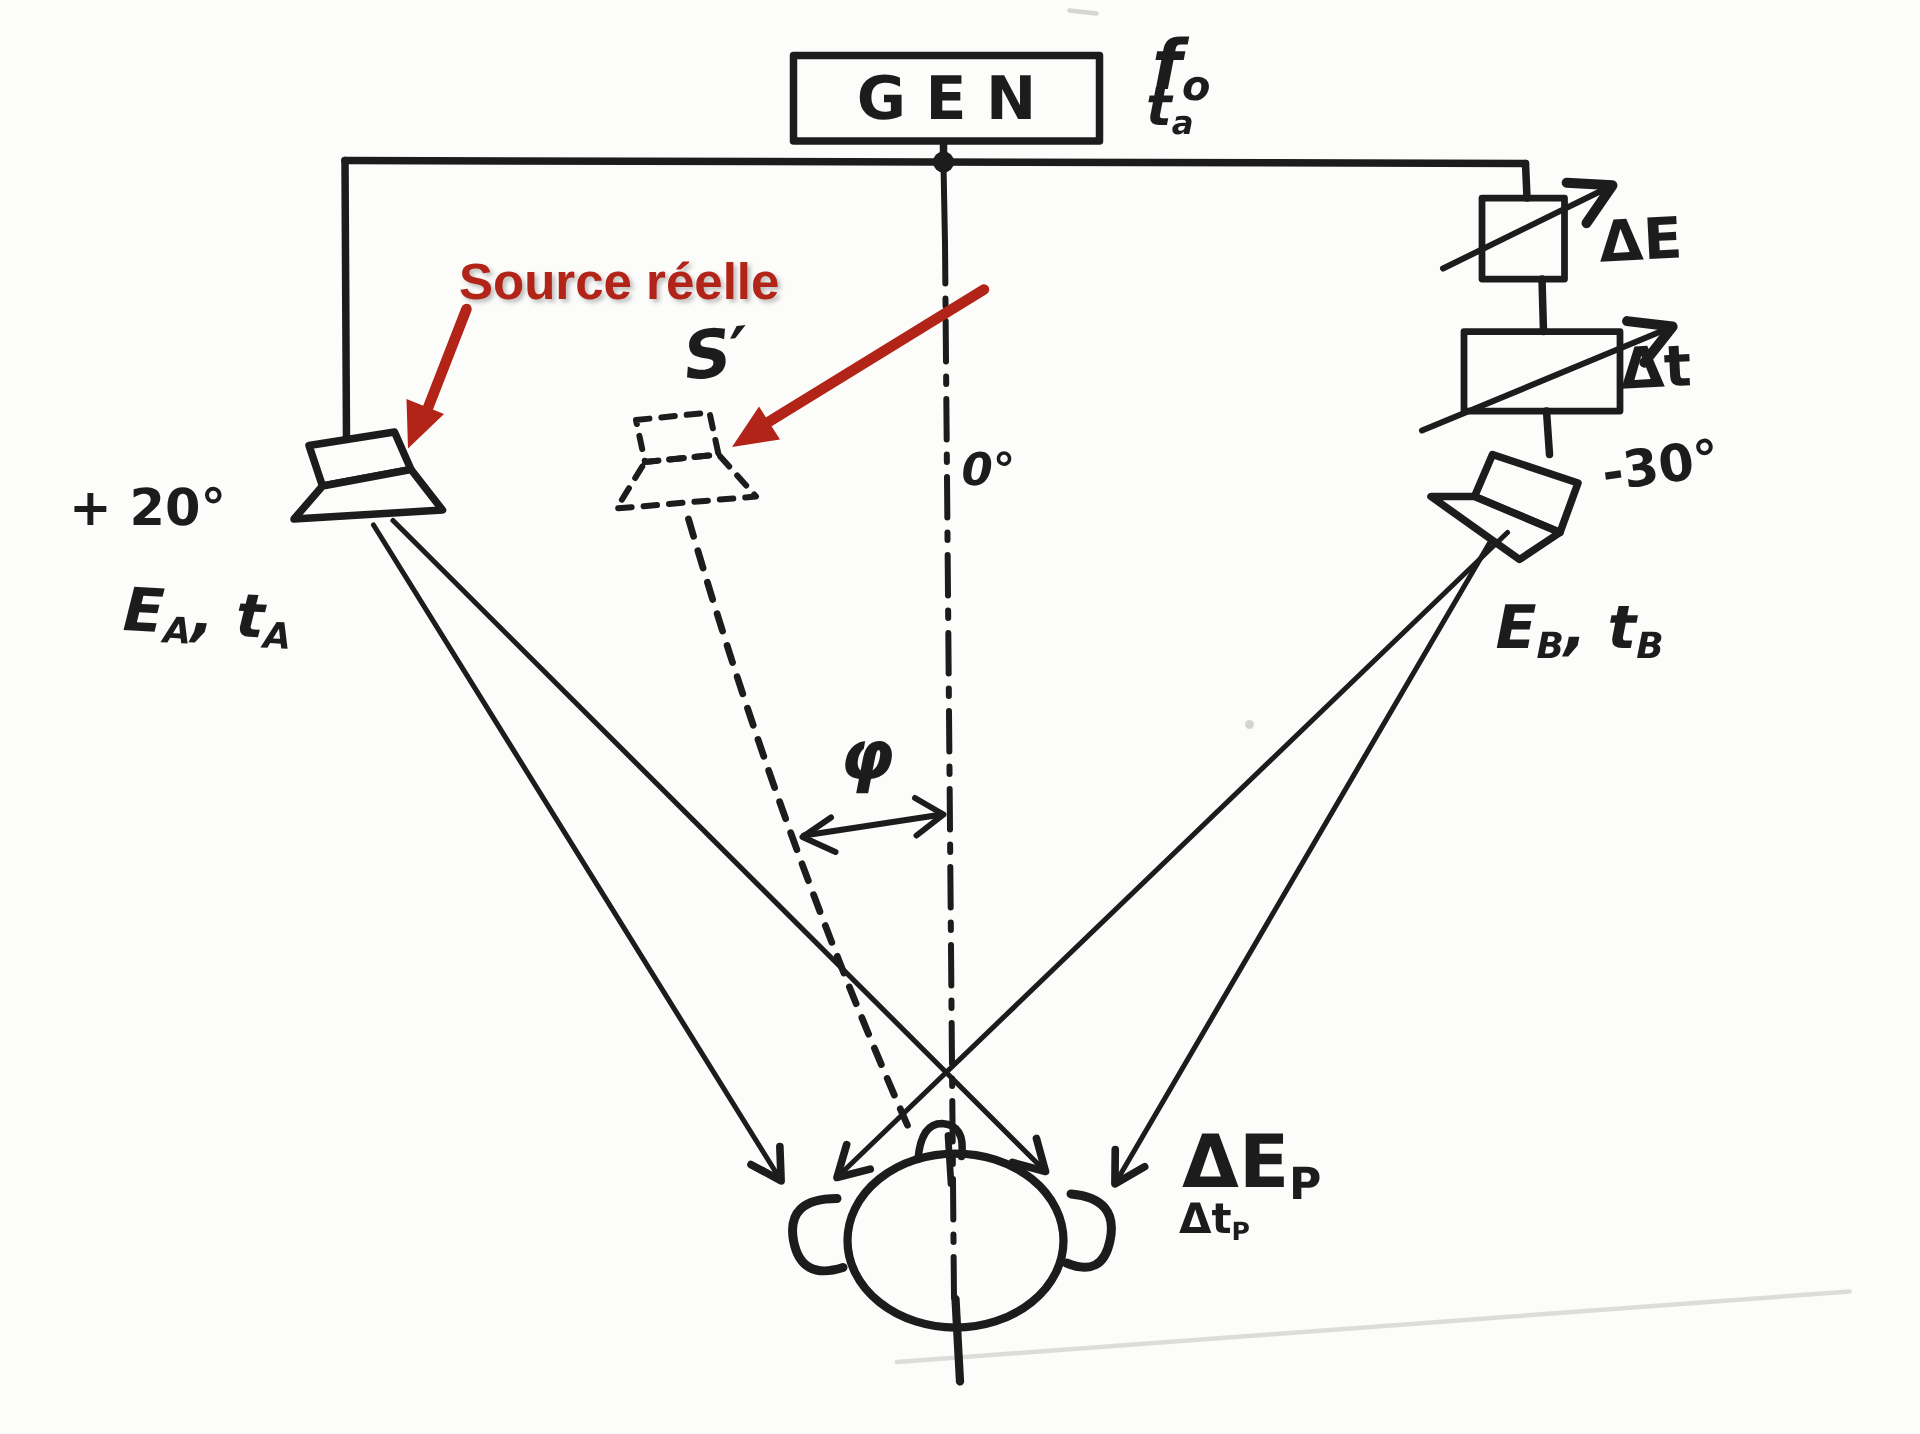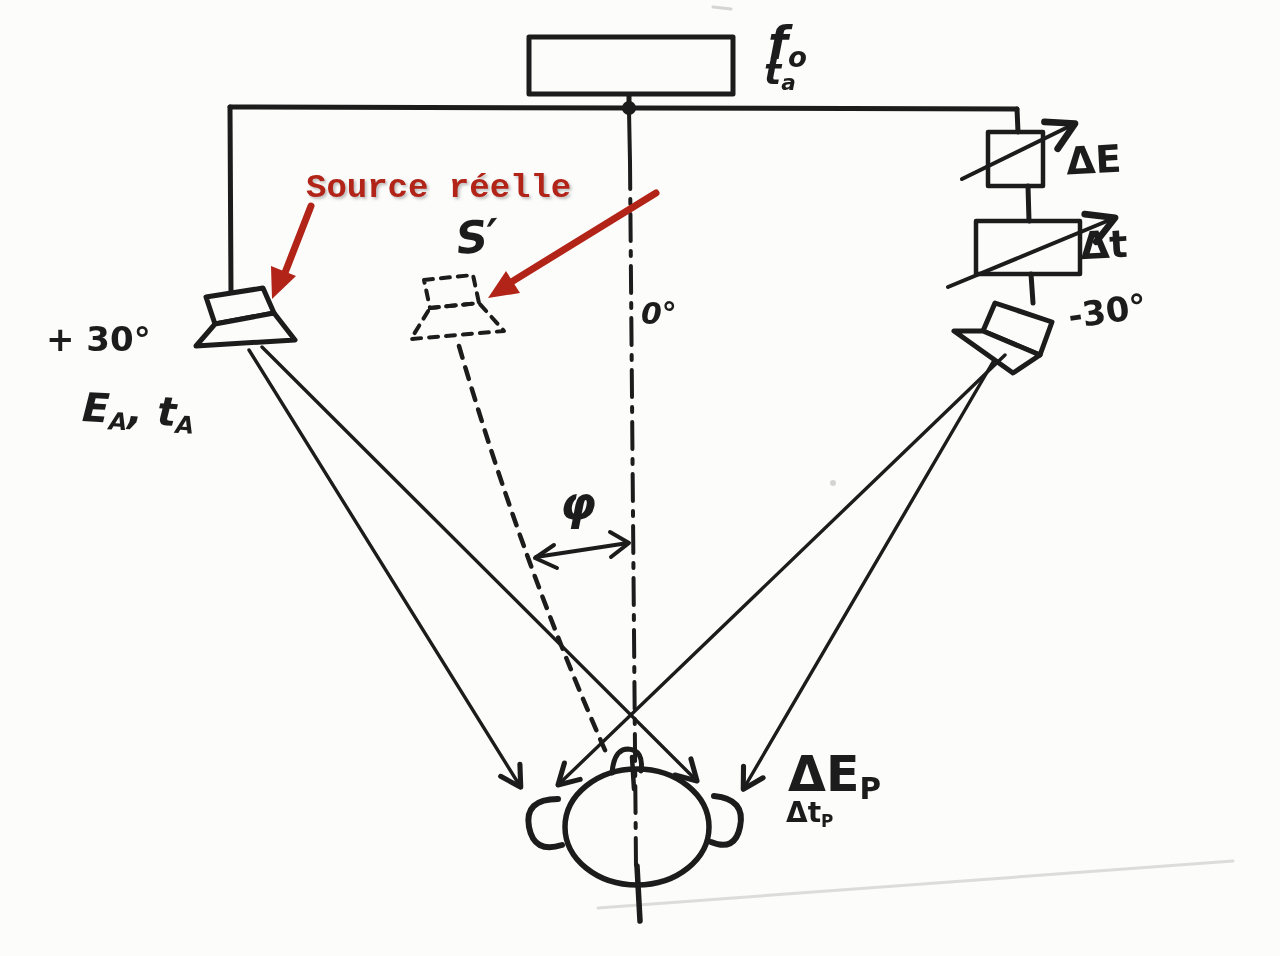--- a/index.html
+++ b/index.html
@@ -21,21 +21,21 @@
   .red-stroke{stroke:var(--accent);fill:none;stroke-linecap:round;}
   .red-fill{fill:var(--accent);stroke:none;}
   .faint{stroke:#cbcbc7;fill:none;stroke-linecap:round;}
   .lbl{
     position:absolute;color:var(--ink);font-weight:600;line-height:1;
     white-space:nowrap;font-family:"DejaVu Sans",sans-serif;
   }
   .it{font-style:italic;}
   .red-lbl{
     position:absolute;white-space:nowrap;line-height:1;
-    font-family:Liberation Mono, monospace;font-weight:700;
+    font-family:Liberation Sans, sans-serif;font-weight:700;
     color:var(--accent);
     text-shadow:2px 2px 3px rgba(125,125,125,.5);
   }
   .sub{font-size:60%;vertical-align:-28%;}
   .gen-box-label{
     display:flex;align-items:center;justify-content:center;
     letter-spacing:13px;text-indent:13px;
   }
 </style>
 </head>
@@ -130,30 +130,34 @@
     <g>
       <path class="red-stroke" d="M311,206 L281,283" stroke-width="7"></path>
       <polygon class="red-fill" points="272,299 296,276 271,266"></polygon>
     </g>
     <g>
       <path class="red-stroke" d="M656,193 L508,284" stroke-width="7"></path>
       <polygon class="red-fill" points="488,298 520,293 506,271"></polygon>
     </g>
   </svg>
 
+  <div class="lbl gen-box-label" style="left:529px;top:37px;width:204px;height:57px;font-size:40px;">
+      <span>GEN</span>
+    </div>
 
   <div class="lbl it" style="left:768px;top:20px;font-size:46px;"><span>f</span><span class="sub">o</span></div>
   <div class="lbl it" style="left:764px;top:54px;font-size:36px;text-align:center;"><span>t</span><span class="sub">a</span></div>
 
   <div class="lbl" style="left:1066px;top:141px;font-size:38px;transform:rotate(-3deg);"><span>ΔE</span></div>
   <div class="lbl" style="left:1080px;top:226px;font-size:38px;transform:rotate(-3deg);"><span>Δt</span></div>
 
   <div class="lbl" style="left:1068px;top:294px;font-size:34px;transform:rotate(-8deg);"><span>-30°</span></div>
+  <div class="lbl it" style="left:997px;top:399px;font-size:40px;"><span>E</span><span class="sub">B</span><span>, t</span><span class="sub">B</span></div>
 
-  <div class="lbl" style="left:46px;top:322px;font-size:34px;"><span>+ 30°</span></div>
+  <div class="lbl" style="left:46px;top:322px;font-size:34px;"><span>+ 20°</span></div>
   <div class="lbl it" style="left:82px;top:390px;font-size:40px;transform:rotate(3deg);"><span>E</span><span class="sub">A</span><span>, t</span><span class="sub">A</span></div>
 
   <div class="lbl it" style="left:456px;top:215px;font-size:44px;transform:rotate(-6deg);"><span>S′</span></div>
 
   <div class="lbl it" style="left:641px;top:299px;font-size:30px;"><span>0°</span></div>
   <div class="lbl it" style="left:560px;top:480px;font-size:46px;"><span>φ</span></div>
 
   <div class="lbl" style="left:788px;top:750px;font-size:49px;"><span>ΔE</span><span class="sub">P</span></div>
   <div class="lbl" style="left:786px;top:799px;font-size:28px;"><span>Δt</span><span class="sub">P</span></div>
 

